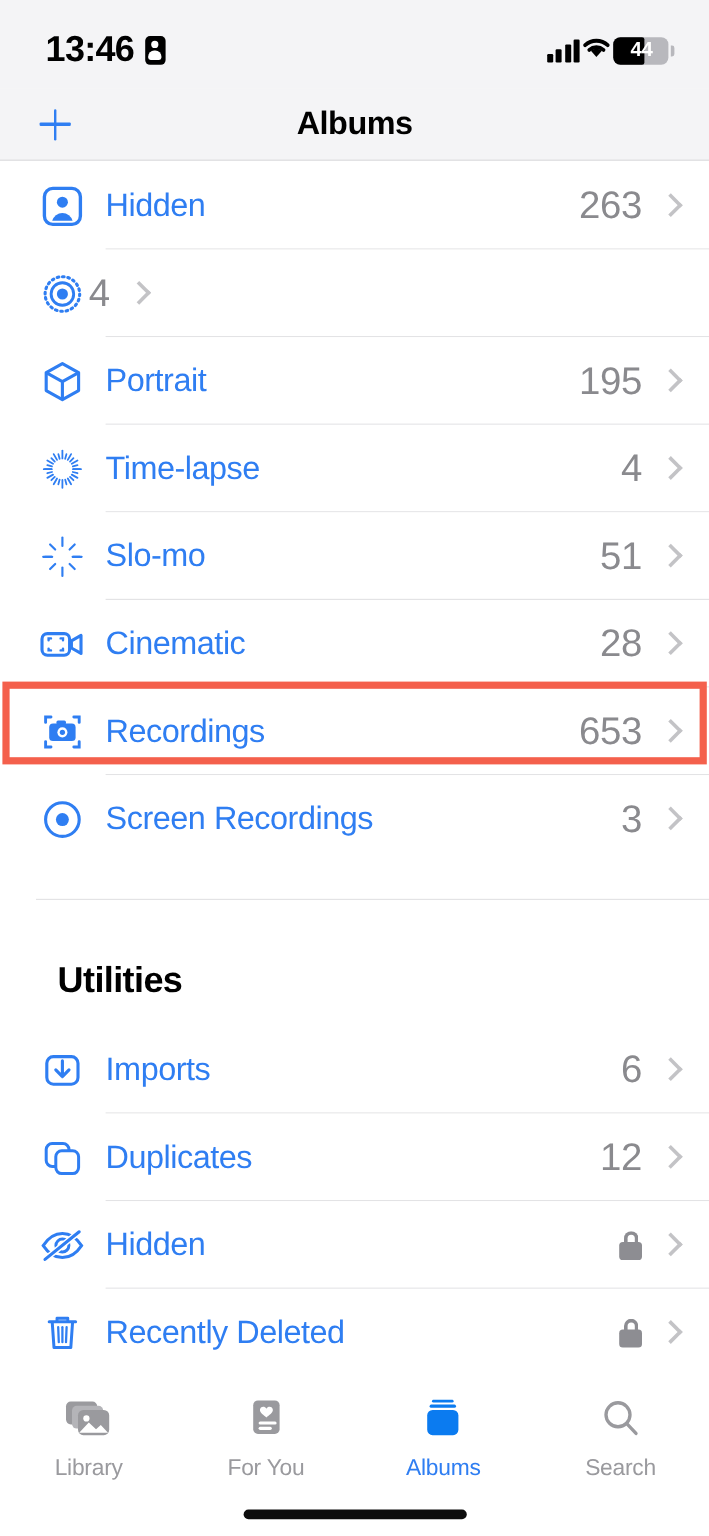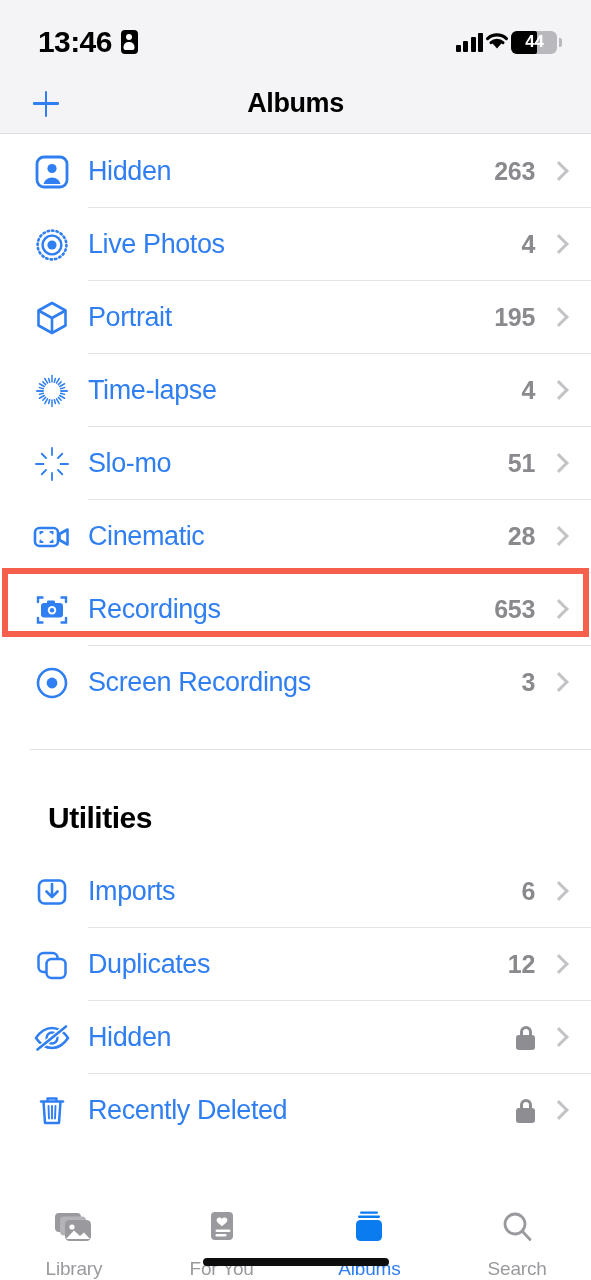--- a/index.html
+++ b/index.html
@@ -119,21 +119,21 @@
     width: 44px; height: 44px;
     display: flex; align-items: center; justify-content: center;
     flex: 0 0 44px;
   }
   .row-label {
     margin-left: 14px;
     font-size: 27px; color: #2f7ef2;
     letter-spacing: -0.4px; flex: 1 1 auto;
   }
   .row-count {
-    font-size: 25px; color: #8a8a8e; letter-spacing: -0.3px; font-weight: bold;
+    font-size: 32px; color: #8a8a8e; letter-spacing: -0.3px;
   }
   .chev {
     margin-left: 16px; width: 14px; height: 24px;
     position: relative; flex: 0 0 14px;
   }
   .chev::before {
     content: ""; position: absolute; left: 1px; top: 4px;
     width: 11px; height: 11px;
     border-right: 3px solid #c3c3c6; border-top: 3px solid #c3c3c6;
     transform: rotate(45deg);
@@ -170,21 +170,21 @@
     width: 587px; height: 69px;
     border: 6px solid #f4604c;
     pointer-events: none; z-index: 40;
   }
 
   
   #tab-bar {
     position: absolute; left: 0; bottom: 0;
     width: 591px; height: 138px;
     background: #ffffff;
-    display: flex; align-items: flex-end;
+    display: flex; align-items: flex-start;
     padding-top: 18px;
   }
   .tab {
     flex: 1 1 0; display: flex; flex-direction: column;
     align-items: center; gap: 9px;
   }
   .tab-ico { height: 44px; display: flex; align-items: center; justify-content: center; }
   .tab-label {
     font-size: 19px; color: #9a9a9e; letter-spacing: -0.2px;
   }
@@ -249,21 +249,20 @@
     </div>
 
     <div class="row">
       <span class="row-icon">
         <svg width="38" height="38" viewBox="0 0 38 38">
           <circle cx="19" cy="19" r="4.6" fill="#2f7ef2"></circle>
           <circle cx="19" cy="19" r="9.4" fill="none" stroke="#2f7ef2" stroke-width="2.4"></circle>
           <circle cx="19" cy="19" r="14.4" fill="none" stroke="#2f7ef2" stroke-width="2.6" stroke-dasharray="1.4 3.1" stroke-linecap="round"></circle>
         </svg>
       </span>
-      <span class="row-label">Live Photos</span>
       <span class="row-count">4</span>
       <span class="chev"></span>
       <span class="sep"></span>
     </div>
 
     <div class="row">
       <span class="row-icon">
         <svg width="38" height="38" viewBox="0 0 38 38">
           <path d="M19 4 L32.5 11.5 L32.5 26.5 L19 34 L5.5 26.5 L5.5 11.5 Z" fill="none" stroke="#2f7ef2" stroke-width="2.6" stroke-linejoin="round"></path>
           <path d="M5.5 11.5 L19 19 L32.5 11.5 M19 19 L19 34" fill="none" stroke="#2f7ef2" stroke-width="2.6" stroke-linejoin="round"></path>

